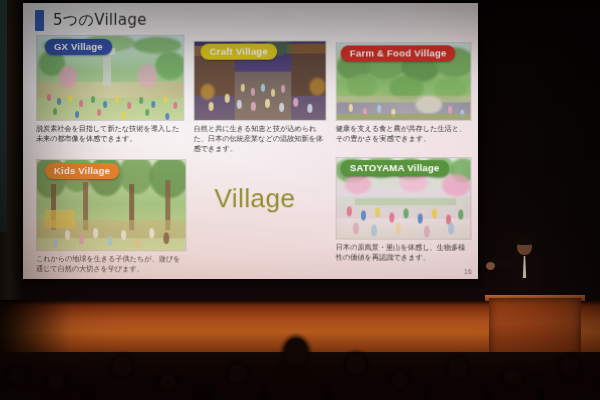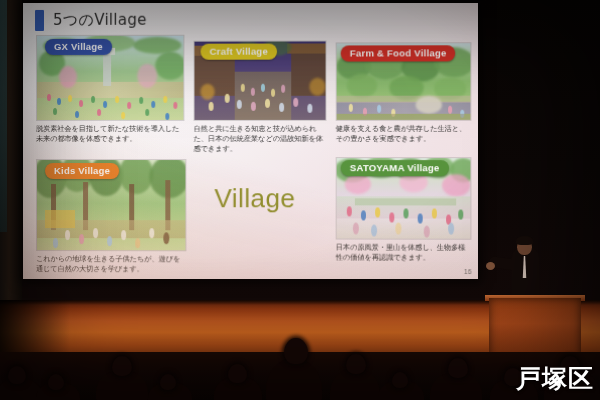--- a/index.html
+++ b/index.html
@@ -483,14 +483,13 @@
 
     <div class="shoulders" style="left:490px; top:26px; width:48px; height:26px;"></div>
     <div class="head" style="left:504px; top:16px; width:18px; height:18px;"></div>
 
     <div class="shoulders" style="left:544px; top:18px; width:56px; height:34px;"></div>
     <div class="head" style="left:560px; top:4px;  width:20px; height:20px;"></div>
   </div>
 
   <div class="vignette"></div>
 
-  <div class="watermark">戸塚区</div>
 </div>
 
 </body></html>

